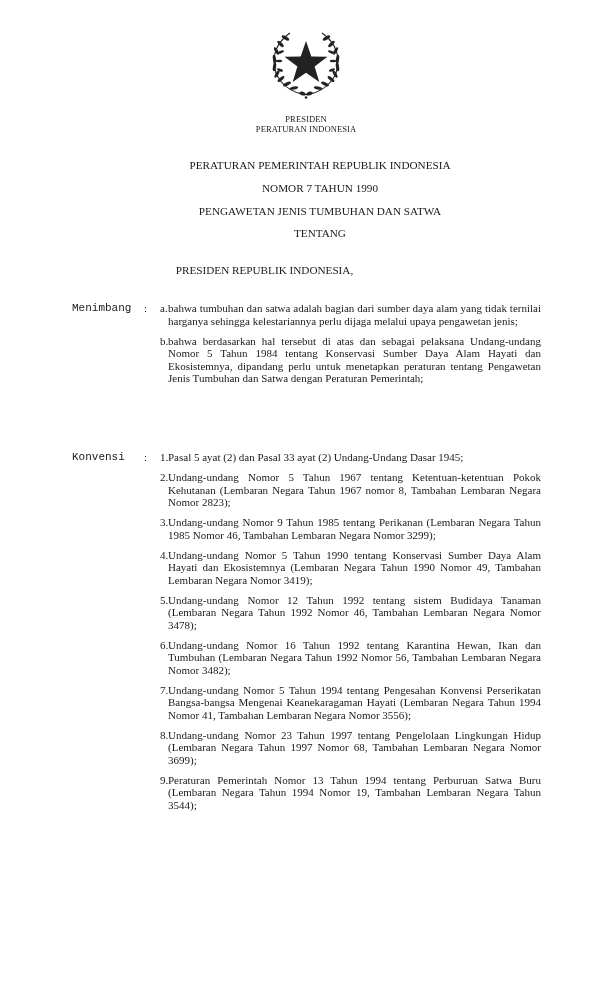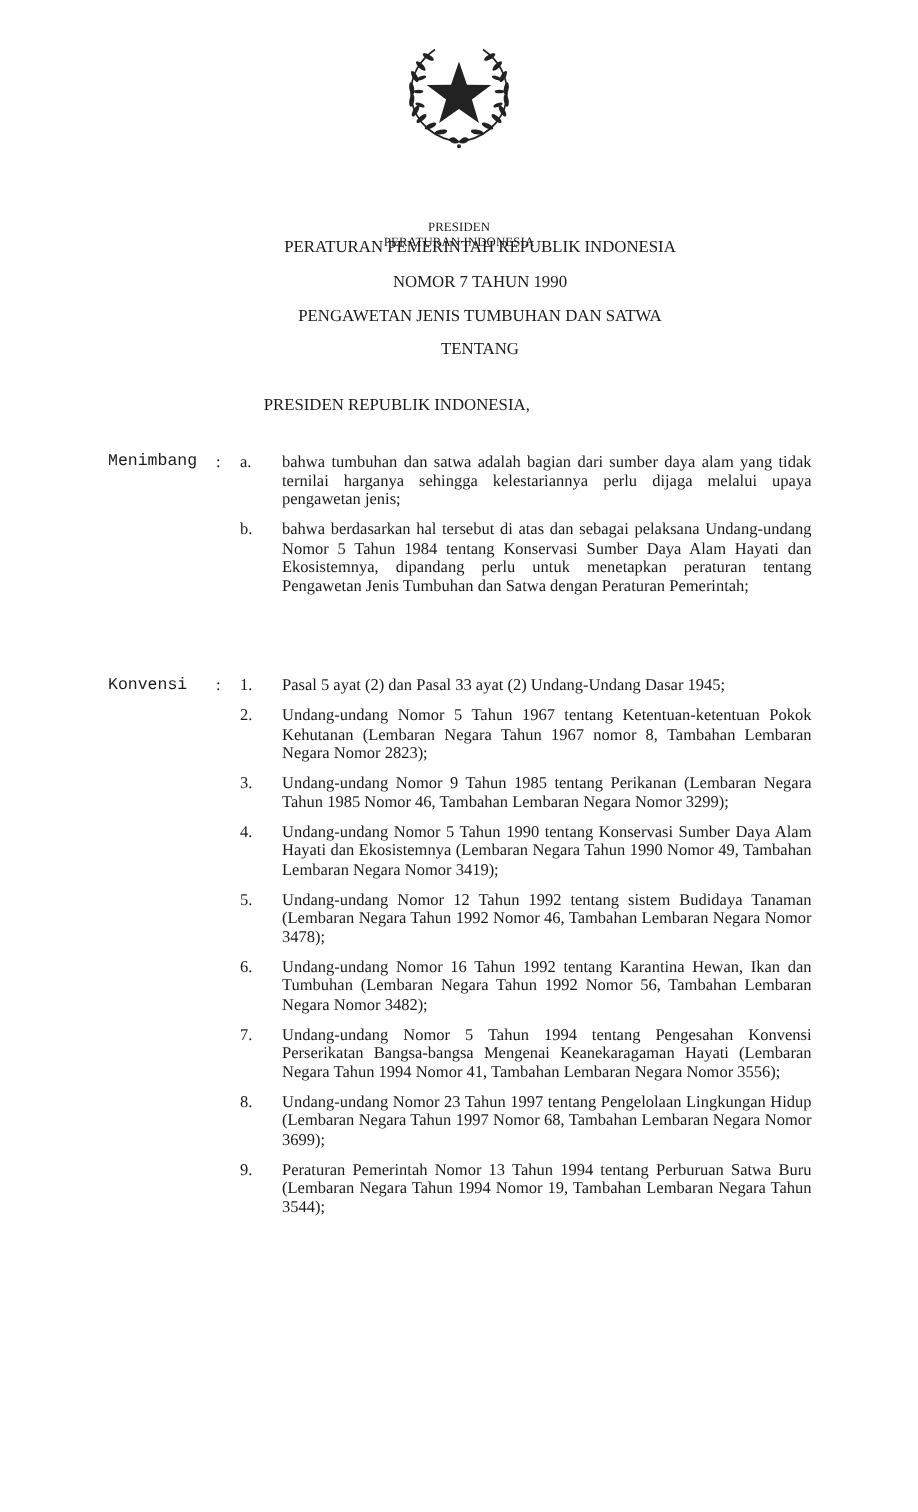--- a/index.html
+++ b/index.html
@@ -8,21 +8,21 @@
     font-family: "Liberation Serif", "DejaVu Serif", serif;
     color: #1a1a1a;
   }
   .page { position: absolute; left: 0; top: 0; width: 612px; height: 1008px; }
 
   .emblem { position: absolute; left: 266px; top: 24px; width: 80px; height: 80px; }
   .emblem svg { width: 80px; height: 80px; display: block; }
 
   .presiden-head {
     position: absolute; left: 0; width: 612px; text-align: center;
-    font-size: 8.5px; line-height: 10.5px; letter-spacing: 0.1px; margin-top: 32px;
+    font-size: 8.5px; line-height: 10.5px; letter-spacing: 0.1px;
   }
   .presiden-head.l1 { top: 114px; }
   .presiden-head.l2 { top: 124px; }
 
   .title-block { position: absolute; left: 14px; top: 160px; width: 612px; text-align: center; }
   .title-line { font-size: 11.2px; line-height: 11.5px; height: 11.5px; margin-bottom: 11.3px; }
 
   .president-line {
     position: absolute; left: 0; top: 264px; width: 529px; text-align: center;
     font-size: 11.2px; line-height: 12px;
@@ -39,21 +39,21 @@
     position: absolute; left: 72px; top: 0; font-size: 11px; line-height: 12.5px;
   }
 
   .items { position: absolute; left: 88px; top: 0; width: 381px; }
   .item { position: relative; margin-bottom: 7.5px; }
   .marker {
     position: absolute; left: 0; top: 0; width: 18px;
     font-size: 11px; line-height: 12.5px; text-align: left;
   }
   .text {
-    margin-left: 28px; font-size: 11px; line-height: 12.5px;
+    margin-left: 8px; font-size: 11px; line-height: 12.5px;
     text-align: justify; text-justify: inter-word;
   }
 </style>
 </head>
 <body>
 
 <div class="page">
 
   <div class="emblem">
     <svg viewBox="0 0 80 80" xmlns="http://www.w3.org/2000/svg">

